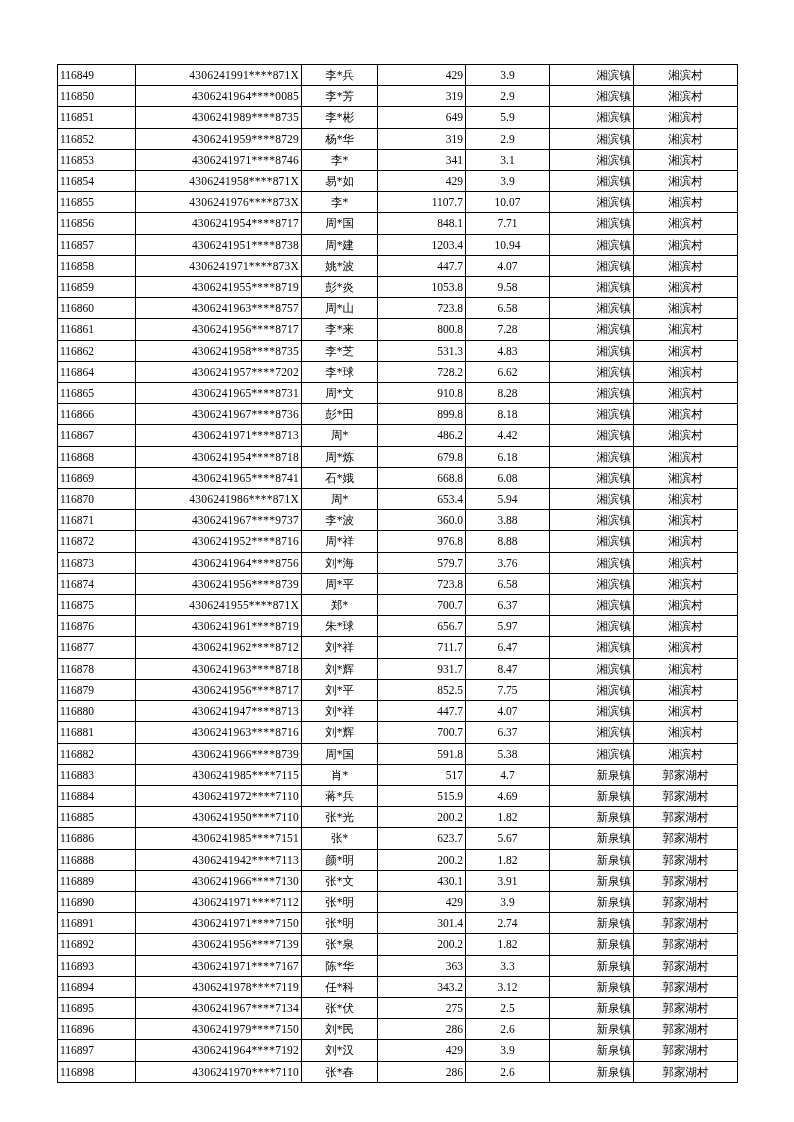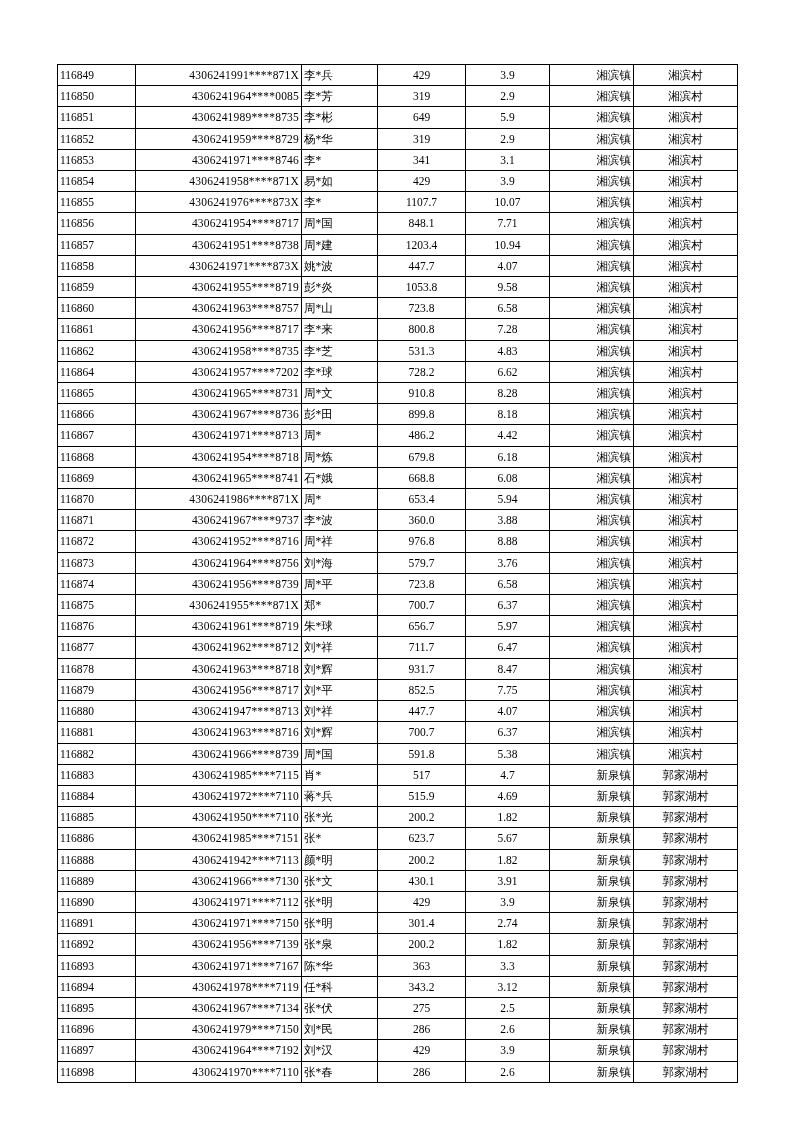--- a/index.html
+++ b/index.html
@@ -38,22 +38,22 @@
   col.c-id     { width: 78px; }
   col.c-idno   { width: 166px; }
   col.c-name   { width: 76px; }
   col.c-amt    { width: 88px; }
   col.c-rate   { width: 84px; }
   col.c-town   { width: 84px; }
   col.c-vill   { width: 104px; }
 
   td.id     { text-align: left;   padding-left: 5px; font-family: "Liberation Serif", serif; }
   td.idno   { text-align: right; font-family: "Liberation Serif", serif; letter-spacing: 0.2px; }
-  td.name   { text-align: left; }
-  td.amt    { text-align: center; }
+  td.name   { text-align: center; }
+  td.amt    { text-align: right; }
   td.rate   { text-align: center; }
   td.town   { text-align: right; }
   td.vill   { text-align: center; }
 </style>
 </head>
 <body>
 
 <div class="page">
   <table class="data">
     <colgroup>

